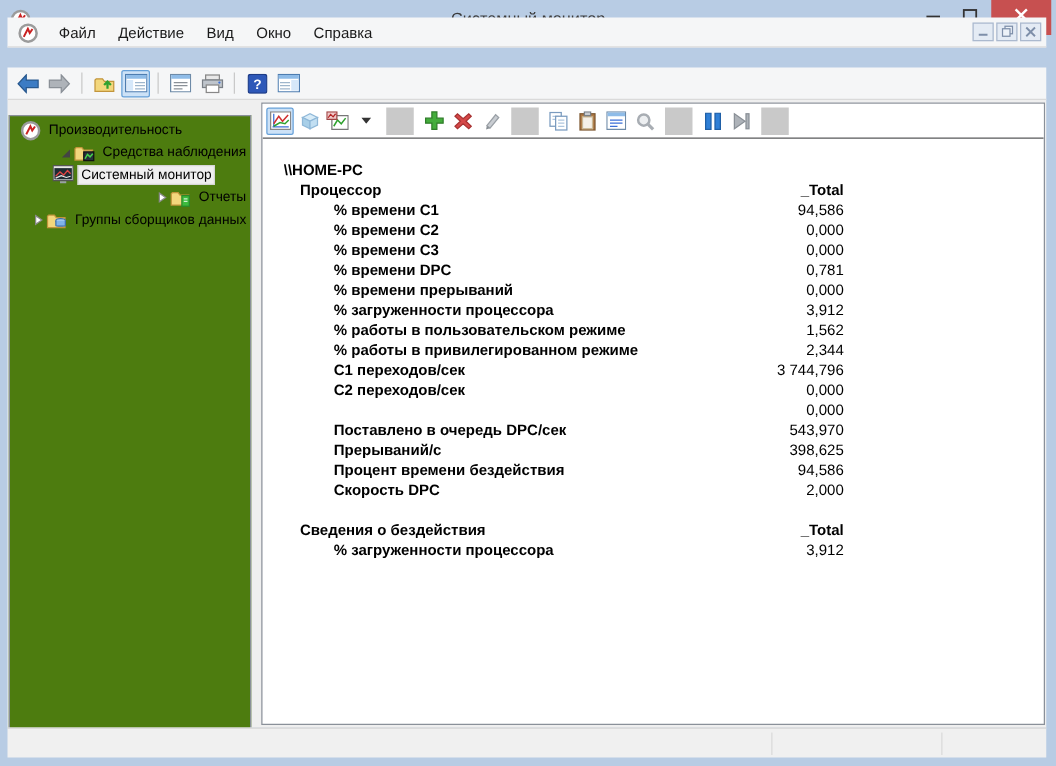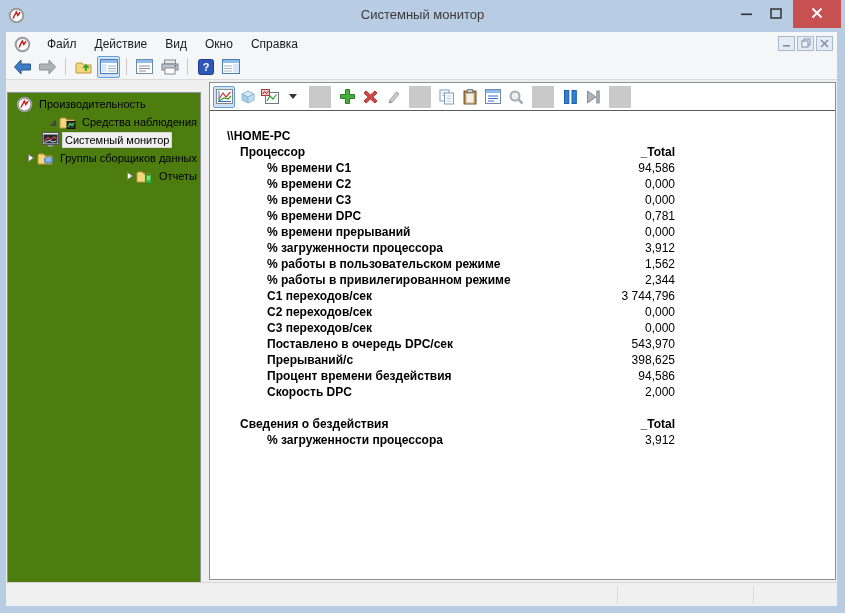--- a/index.html
+++ b/index.html
@@ -11,21 +11,21 @@
   .titlebar { position:absolute; left:0; top:0; width:845px; height:30px; }
   .title-icon { position:absolute; left:8px; top:7px; width:17px; height:17px; }
   .title-text { position:absolute; left:0; top:0; width:100%; height:30px; line-height:30px;
                 text-align:center; font-size:13px; color:#3a3a3a; }
   .win-btn { position:absolute; top:0; height:28px; display:flex; align-items:center; justify-content:center; cursor:default; }
   .win-min { right:84px; width:30px; }
   .win-max { right:54px; width:30px; }
   .win-close { right:4px; width:48px; background:var(--close_button,#C75050); }
 
   
-  .menubar { position:absolute; left:6px; top:32px; width:831px; height:24px;
+  .menubar { position:absolute; left:6px; top:14px; width:831px; height:24px;
              background:var(--chrome_bg,#F5F6F7); border-bottom:1px solid #DCDCDC;
              display:flex; align-items:center; font-size:12px; color:#1a1a1a; }
   .menubar-icon { width:16px; height:16px; margin:0 8px 0 8px; flex:0 0 auto; }
   .menu-item { padding:3px 9px; }
   .mdi-controls { margin-left:auto; margin-right:4px; display:flex; gap:2px; }
   .mdi-btn { width:17px; height:15px; background:#E4EBF4; border:1px solid #ABB9CE;
              display:flex; align-items:center; justify-content:center; }
 
   
   .toolbar { position:absolute; left:6px; top:54px; width:831px; height:26px;
@@ -255,45 +255,45 @@
             </span>
             <span class="tree-label">Системный монитор</span>
           </div>
 
           <div class="tree-row lvl1">
             <span class="tree-arrow" data-icon="arrow-collapsed">
               <svg width="9" height="10">
                 <path d="M2.5 1.5 L7.5 5 L2.5 8.5 Z" fill="#fff" stroke="#8a8a8a"></path>
               </svg>
             </span>
-            <span class="tree-icon" data-icon="folder-collector">
-              <svg width="17" height="16">
-                <path d="M1 5 L1 14 L15 14 L15 6 L8 6 L6.5 4 L2 4 Z" fill="#F3D77C" stroke="#C2953C"></path>
-                <ellipse cx="11.5" cy="8.5" rx="3.8" ry="1.6" fill="#A9CDF2" stroke="#3F6FA8"></ellipse>
-                <path d="M7.7 8.5 V12.3 C7.7 13.2 15.3 13.2 15.3 12.3 V8.5" fill="#7FB3E8" stroke="#3F6FA8"></path>
-              </svg>
-            </span>
-            <span class="tree-label">Группы сборщиков данных</span>
-          </div>
-
-          <div class="tree-row lvl1">
-            <span class="tree-arrow" data-icon="arrow-collapsed">
-              <svg width="9" height="10">
-                <path d="M2.5 1.5 L7.5 5 L2.5 8.5 Z" fill="#fff" stroke="#8a8a8a"></path>
-              </svg>
-            </span>
             <span class="tree-icon" data-icon="folder-report">
               <svg width="17" height="16">
                 <path d="M1 5 L1 14 L15 14 L15 6 L8 6 L6.5 4 L2 4 Z" fill="#F3D77C" stroke="#C2953C"></path>
                 <rect x="9.5" y="6.5" width="6" height="8.5" fill="#3DBB3D" stroke="#2A8A2A"></rect>
                 <line x1="11" y1="9" x2="14" y2="9" stroke="#CFF2CF"></line>
                 <line x1="11" y1="11" x2="14" y2="11" stroke="#CFF2CF"></line>
               </svg>
             </span>
             <span class="tree-label">Отчеты</span>
+          </div>
+
+          <div class="tree-row lvl1">
+            <span class="tree-arrow" data-icon="arrow-collapsed">
+              <svg width="9" height="10">
+                <path d="M2.5 1.5 L7.5 5 L2.5 8.5 Z" fill="#fff" stroke="#8a8a8a"></path>
+              </svg>
+            </span>
+            <span class="tree-icon" data-icon="folder-collector">
+              <svg width="17" height="16">
+                <path d="M1 5 L1 14 L15 14 L15 6 L8 6 L6.5 4 L2 4 Z" fill="#F3D77C" stroke="#C2953C"></path>
+                <ellipse cx="11.5" cy="8.5" rx="3.8" ry="1.6" fill="#A9CDF2" stroke="#3F6FA8"></ellipse>
+                <path d="M7.7 8.5 V12.3 C7.7 13.2 15.3 13.2 15.3 12.3 V8.5" fill="#7FB3E8" stroke="#3F6FA8"></path>
+              </svg>
+            </span>
+            <span class="tree-label">Группы сборщиков данных</span>
           </div>
         </div>
     </div>
 
     <div class="report-pane">
       <div class="report-toolbar">
 
       <span class="tb pressed" data-icon="chartview">
             <svg width="17" height="15">
               <rect x="0.5" y="0.5" width="16" height="14" fill="#fff" stroke="#888"></rect>
@@ -445,21 +445,20 @@
             <span class="rpt-label">C1 переходов/сек</span>
             <span class="rpt-value">3 744,796</span>
           </div>
 
           <div class="rpt-row counter">
             <span class="rpt-label">C2 переходов/сек</span>
             <span class="rpt-value">0,000</span>
           </div>
 
           <div class="rpt-row counter">
-            <span class="rpt-label">C3 переходов/сек</span>
             <span class="rpt-value">0,000</span>
           </div>
 
           <div class="rpt-row counter">
             <span class="rpt-label">Поставлено в очередь DPC/сек</span>
             <span class="rpt-value">543,970</span>
           </div>
 
           <div class="rpt-row counter">
             <span class="rpt-label">Прерываний/с</span>

